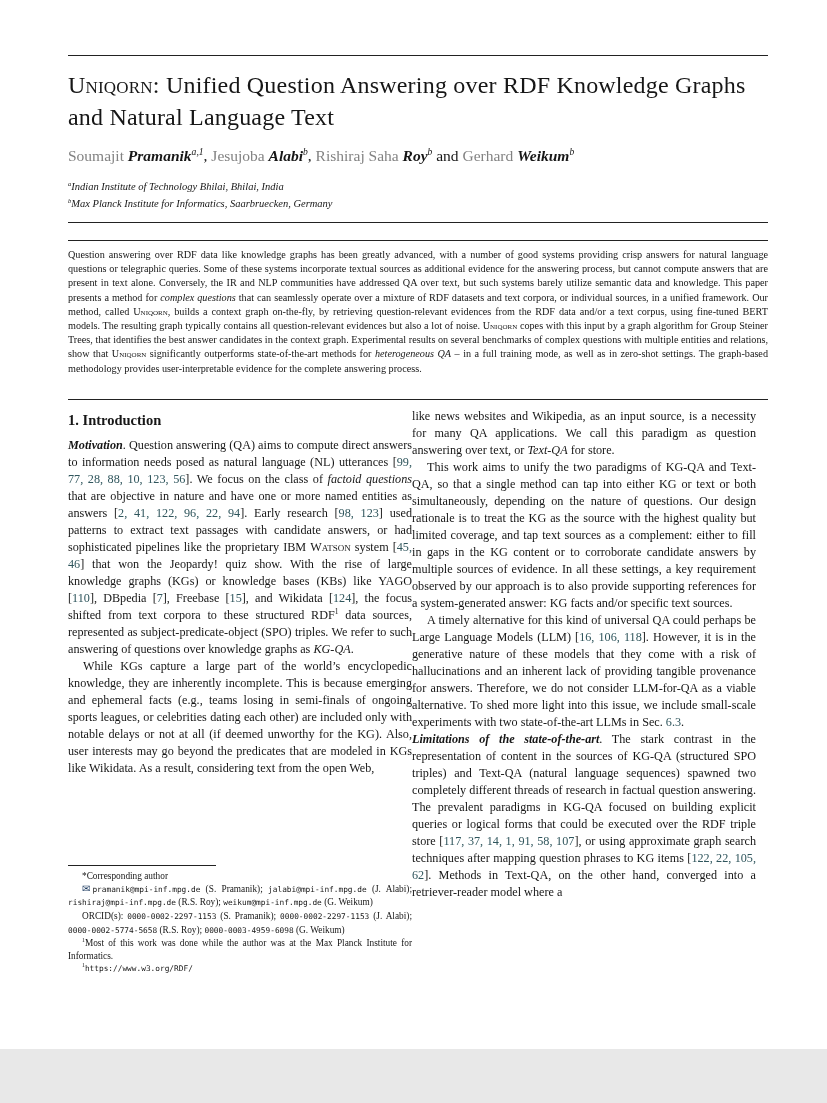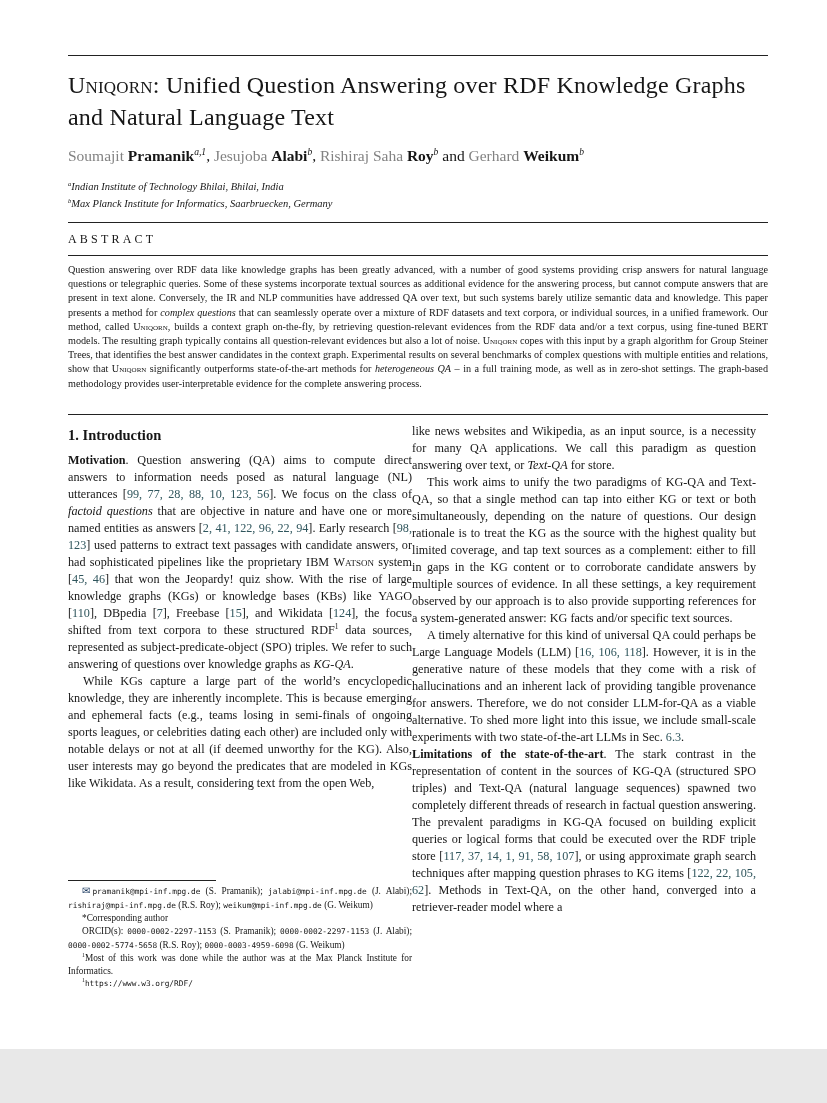--- a/index.html
+++ b/index.html
@@ -40,21 +40,21 @@
   .email-icon{color:var(--link-blue);font-size:10px;font-style:normal;margin-right:2px;}
   .footer{
     position:absolute;left:68px;right:59px;top:1051px;
     border-top:1.5px solid var(--rule);padding-top:20px;
     display:flex;justify-content:space-between;font-size:11.5px;
   }
   .footer-left-name{font-family:"Liberation Sans",sans-serif;font-size:11px;}
   .footer-left-italic{font-style:italic;}
   
   .seg-i{font-style:italic;}
-  .seg-b{font-weight:bold;}
+  .seg-b{font-weight:bold;font-style:italic;}
   .seg-sc{font-variant:small-caps;}
   .seg-cite{color:var(--cite);}
   .seg-gray{color:var(--gray-name);}
   .seg-sup{vertical-align:super;font-size:0.62em;line-height:0;}
   .seg-supi{vertical-align:super;font-size:0.62em;line-height:0;font-style:italic;text-align:right;}
   .seg-mono{font-family:"DejaVu Sans Mono",monospace;font-size:0.84em;}
 </style>
 </head>
 <body>
 
@@ -66,38 +66,37 @@
 
   <div class="authors"><span class="seg-gray">Soumajit </span><span class="seg-b">Pramanik</span><span class="seg-supi">a,1</span><span>,  </span><span class="seg-gray">Jesujoba </span><span class="seg-b">Alabi</span><span class="seg-supi">b</span><span>,  </span><span class="seg-gray">Rishiraj Saha </span><span class="seg-b">Roy</span><span class="seg-supi">b</span><span> and  </span><span class="seg-gray">Gerhard </span><span class="seg-b">Weikum</span><span class="seg-supi">b</span></div>
 
   <div class="affiliations">
     <div><span class="seg-sup">a</span><span>Indian Institute of Technology Bhilai, Bhilai, India</span></div>
     <div><span class="seg-sup">b</span><span>Max Planck Institute for Informatics, Saarbruecken, Germany</span></div>
   </div>
 
   <div class="front-matter">
     <div class="fm-right">
-      <div class="fm-heading">ABSTRACT</div>
       <div class="fm-underline"></div>
       <p class="abstract-text"><span>Question answering over RDF data like knowledge graphs has been greatly advanced, with a number of good systems providing crisp answers for natural language questions or telegraphic queries. Some of these systems incorporate textual sources as additional evidence for the answering process, but cannot compute answers that are present in text alone. Conversely, the IR and NLP communities have addressed QA over text, but such systems barely utilize semantic data and knowledge. This paper presents a method for </span><span class="seg-i">complex questions</span><span> that can seamlessly operate over a mixture of RDF datasets and text corpora, or individual sources, in a unified framework. Our method, called </span><span class="seg-sc">Uniqorn</span><span>, builds a context graph on-the-fly, by retrieving question-relevant evidences from the RDF data and/or a text corpus, using fine-tuned BERT models. The resulting graph typically contains all question-relevant evidences but also a lot of noise. </span><span class="seg-sc">Uniqorn</span><span> copes with this input by a graph algorithm for Group Steiner Trees, that identifies the best answer candidates in the context graph. Experimental results on several benchmarks of complex questions with multiple entities and relations, show that </span><span class="seg-sc">Uniqorn</span><span> significantly outperforms state-of-the-art methods for </span><span class="seg-i">heterogeneous QA</span><span> – in a full training mode, as well as in zero-shot settings. The graph-based methodology provides user-interpretable evidence for the complete answering process.</span></p>
     </div>
   </div>
 
   <div class="mid-rule"></div>
 
   <div class="body-cols">
     <div class="col-left">
       <h2 class="section-heading">1.  Introduction</h2>
       <p class="body-par"><span class="seg-b">Motivation</span><span>. Question answering (QA) aims to compute direct answers to information needs posed as natural language (NL) utterances [</span><span class="seg-cite">99, 77, 28, 88, 10, 123, 56</span><span>]. We focus on the class of </span><span class="seg-i">factoid questions</span><span> that are objective in nature and have one or more named entities as answers [</span><span class="seg-cite">2, 41, 122, 96, 22, 94</span><span>]. Early research [</span><span class="seg-cite">98, 123</span><span>] used patterns to extract text passages with candidate answers, or had sophisticated pipelines like the proprietary IBM </span><span class="seg-sc">Watson</span><span> system [</span><span class="seg-cite">45, 46</span><span>] that won the Jeopardy! quiz show. With the rise of large knowledge graphs (KGs) or knowledge bases (KBs) like YAGO [</span><span class="seg-cite">110</span><span>], DBpedia [</span><span class="seg-cite">7</span><span>], Freebase [</span><span class="seg-cite">15</span><span>], and Wikidata [</span><span class="seg-cite">124</span><span>], the focus shifted from text corpora to these structured RDF</span><span class="seg-sup">1</span><span> data sources, represented as subject-predicate-object (SPO) triples. We refer to such answering of questions over knowledge graphs as </span><span class="seg-i">KG-QA</span><span>.</span></p>
       <p class="body-par indent"><span>While KGs capture a large part of the world’s encyclopedic knowledge, they are inherently incomplete. This is because emerging and ephemeral facts (e.g., teams losing in semi-finals of ongoing sports leagues, or celebrities dating each other) are included only with notable delays or not at all (if deemed unworthy for the KG). Also, user interests may go beyond the predicates that are modeled in KGs like Wikidata. As a result, considering text from the open Web,</span></p>
 
       <div class="footnote-block">
         <div class="fn-rule"></div>
+        <p class="fn-par">*Corresponding author</p>
         <p class="fn-par"><span class="email-icon">✉</span><span><span class="seg-mono">pramanik@mpi-inf.mpg.de</span><span> (S. Pramanik); </span><span class="seg-mono">jalabi@mpi-inf.mpg.de</span><span> (J. Alabi); </span><span class="seg-mono">rishiraj@mpi-inf.mpg.de</span><span> (R.S. Roy); </span><span class="seg-mono">weikum@mpi-inf.mpg.de</span><span> (G. Weikum)</span></span></p>
-        <p class="fn-par">*Corresponding author</p>
         <p class="fn-par"><span>ORCID(s): </span><span class="seg-mono">0000-0002-2297-1153</span><span> (S. Pramanik); </span><span class="seg-mono">0000-0002-2297-1153</span><span> (J. Alabi); </span><span class="seg-mono">0000-0002-5774-5658</span><span> (R.S. Roy); </span><span class="seg-mono">0000-0003-4959-6098</span><span> (G. Weikum)</span></p>
         <p class="fn-par"><span class="seg-sup">1</span><span>Most of this work was done while the author was at the Max Planck Institute for Informatics.</span></p>
         <p class="fn-par"><span class="seg-sup">1</span><span class="seg-mono">https://www.w3.org/RDF/</span></p>
       </div>
     </div>
 
     <div class="col-right">
       <p class="body-par"><span>like news websites and Wikipedia, as an input source, is a necessity for many QA applications. We call this paradigm as question answering over text, or </span><span class="seg-i">Text-QA</span><span> for store.</span></p>
       <p class="body-par indent"><span>This work aims to unify the two paradigms of KG-QA and Text-QA, so that a single method can tap into either KG or text or both simultaneously, depending on the nature of questions. Our design rationale is to treat the KG as the source with the highest quality but limited coverage, and tap text sources as a complement: either to fill in gaps in the KG content or to corroborate candidate answers by multiple sources of evidence. In all these settings, a key requirement observed by our approach is to also provide supporting references for a system-generated answer: KG facts and/or specific text sources.</span></p>
       <p class="body-par indent"><span>A timely alternative for this kind of universal QA could perhaps be Large Language Models (LLM) [</span><span class="seg-cite">16, 106, 118</span><span>]. However, it is in the generative nature of these models that they come with a risk of hallucinations and an inherent lack of providing tangible provenance for answers. Therefore, we do not consider LLM-for-QA as a viable alternative. To shed more light into this issue, we include small-scale experiments with two state-of-the-art LLMs in Sec. </span><span class="seg-cite">6.3</span><span>.</span></p>

